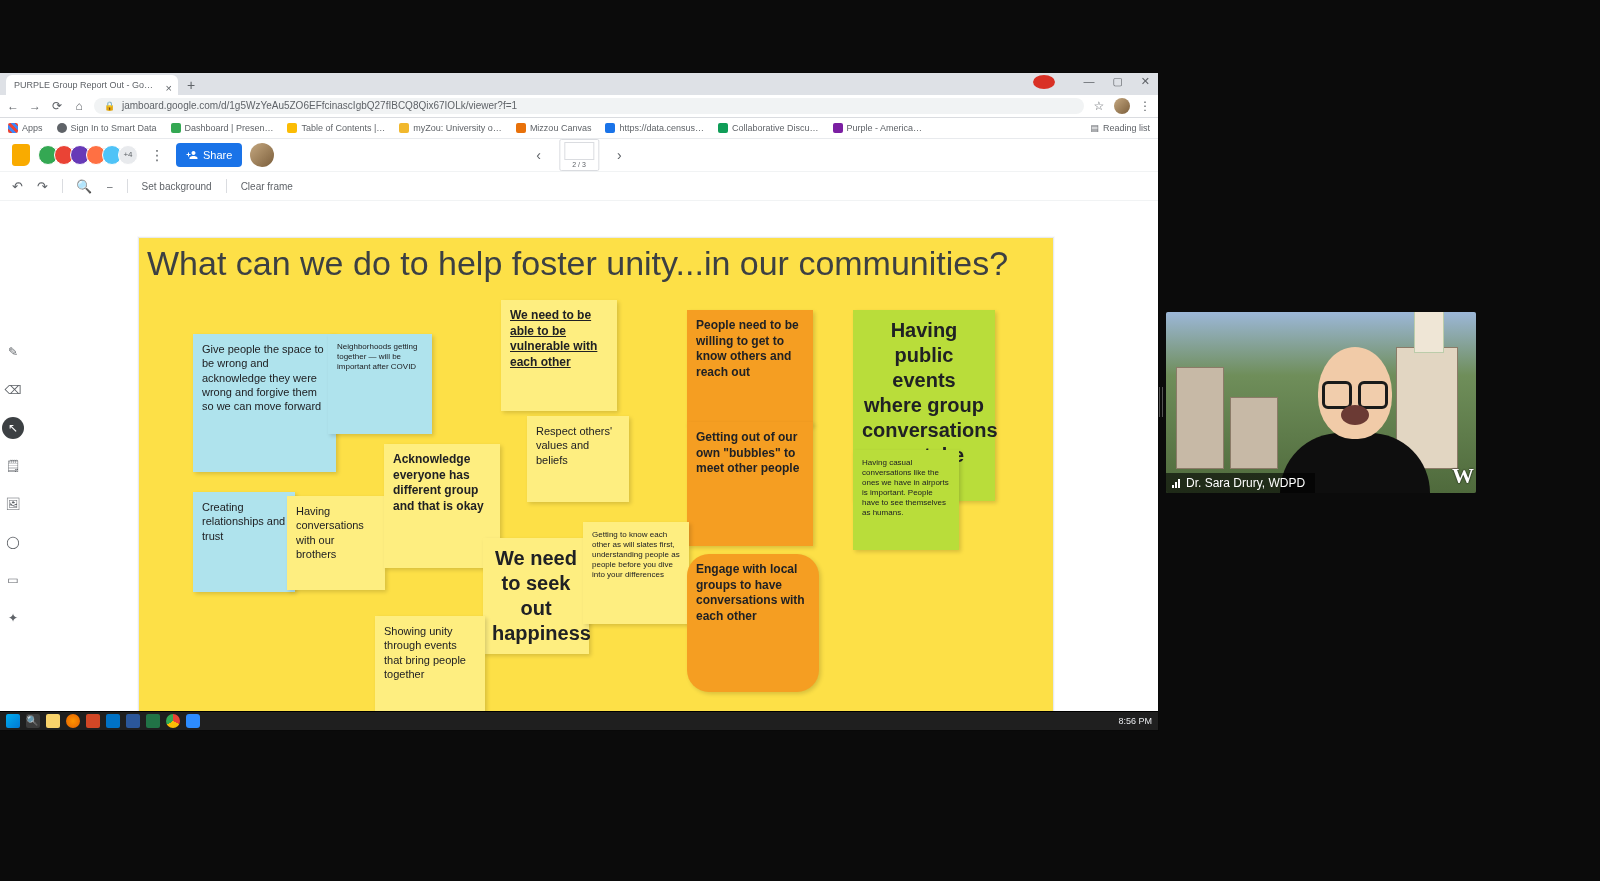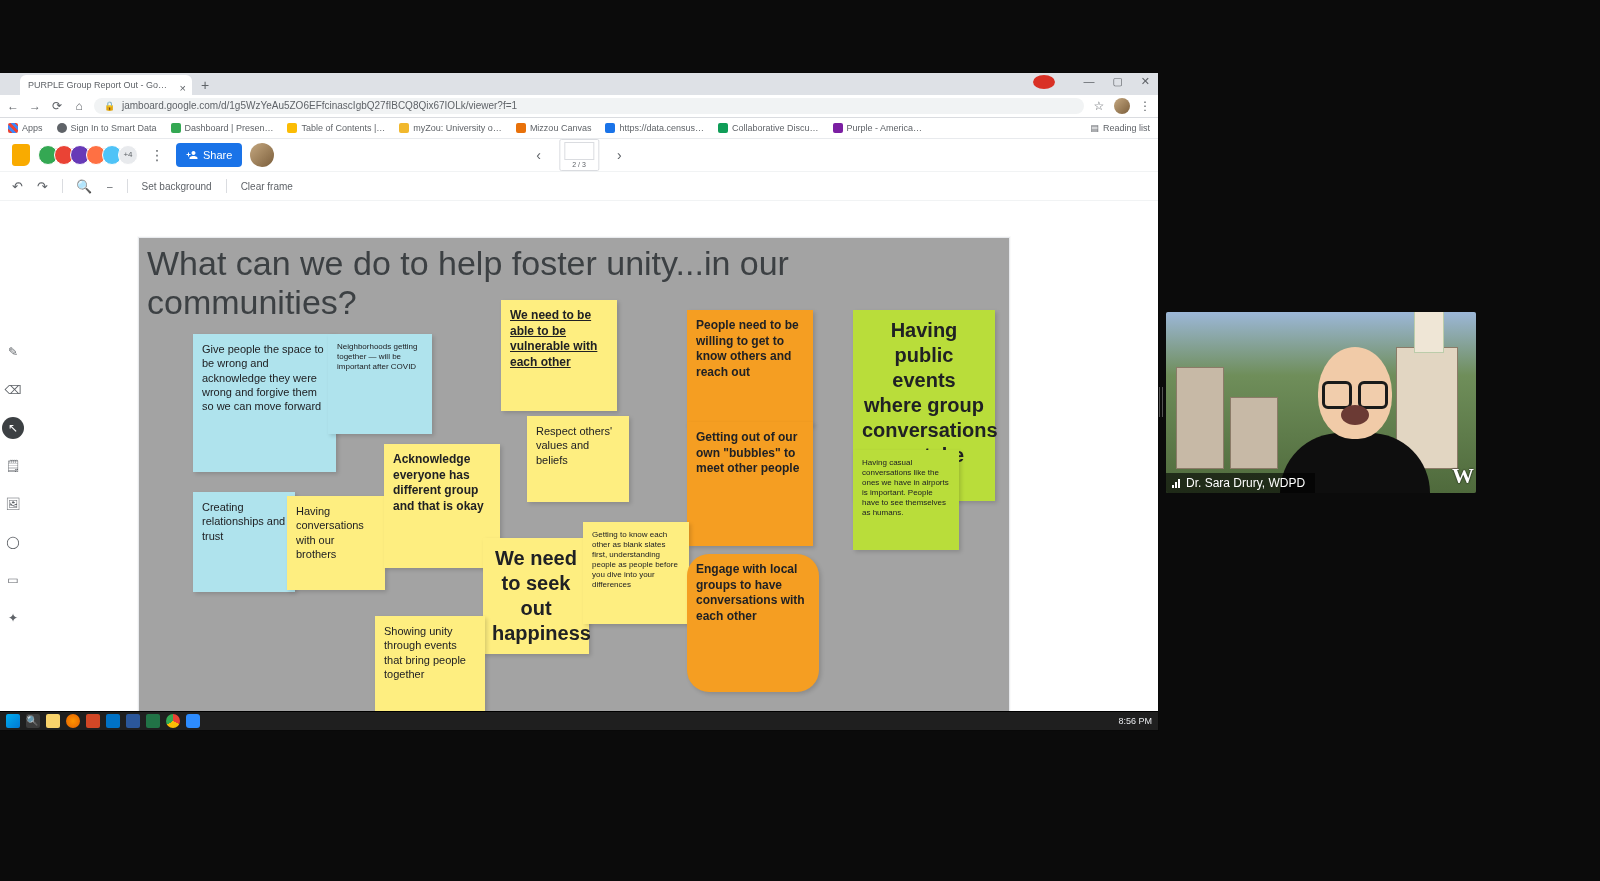--- a/index.html
+++ b/index.html
@@ -25,21 +25,21 @@
     flex-direction: column;
     box-shadow: 0 0 0 1px rgba(0,0,0,.15);
   }
 
   
   .tabstrip {
     height: 22px;
     background: #dee1e6;
     display: flex;
     align-items: flex-end;
-    padding-left: 20px;
+    padding-left: 6px;
     position: relative;
   }
   .tab {
     background: #fff;
     border-radius: 6px 6px 0 0;
     height: 20px;
     padding: 0 24px 0 8px;
     font-size: 9px;
     line-height: 20px;
     color: #5f6368;
@@ -202,23 +202,24 @@
     display:flex;align-items:center;justify-content:center;
     font-size:12px;color:#5f6368;cursor:pointer;
   }
   .pal-btn.active{background:#3c4043;color:#fff;}
 
   
   .frame{
     position:absolute;
     left:138px; top:36px;
     width:870px; height:488px;
-    background:#a3a3a3;
+    background:#fde047;
     border:1px solid #e8eaed;
     box-shadow:0 0 0 1px rgba(0,0,0,.02);
+    padding-left:44px;
   }
   .frame-title{
     position:absolute;left:8px;top:6px;right:8px;
     font-size:34px;line-height:1.15;color:#3c4043;
   }
 
   .note{
     position:absolute;
     padding:8px 9px;
     font-size:11px;line-height:1.3;
@@ -462,21 +463,21 @@
           <div class="note c-yellow med" style="left: 362px; top: 62px; width: 98px; min-height: 95px; text-decoration: underline;">We need to be able to be vulnerable with each other</div>
           <div class="note c-orange med" style="left: 548px; top: 72px; width: 108px; min-height: 100px;">People need to be willing to get to know others and reach out</div>
           <div class="note c-green big" style="left: 714px; top: 72px; width: 124px; min-height: 122px;">Having public events where group conversations can take place</div>
           <div class="note c-blue" style="left: 54px; top: 254px; width: 84px; min-height: 84px;">Creating relationships and trust</div>
           <div class="note c-yellow" style="left: 148px; top: 258px; width: 80px; min-height: 78px;">Having conversations with our brothers</div>
           <div class="note c-yellow med" style="left: 245px; top: 206px; width: 98px; min-height: 108px;">Acknowledge everyone has different group and that is okay</div>
           <div class="note c-yellow" style="left: 388px; top: 178px; width: 84px; min-height: 70px;">Respect others' values and beliefs</div>
           <div class="note c-orange med" style="left: 548px; top: 184px; width: 108px; min-height: 108px;">Getting out of our own "bubbles" to meet other people</div>
           <div class="note c-green sm" style="left: 714px; top: 212px; width: 88px; min-height: 84px;">Having casual conversations like the ones we have in airports is important. People have to see themselves as humans.</div>
           <div class="note c-yellow big" style="left: 344px; top: 300px; width: 88px; min-height: 84px;">We need to seek out happiness</div>
-          <div class="note c-yellow sm" style="left: 444px; top: 284px; width: 88px; min-height: 86px;">Getting to know each other as blank slates first, understanding people as people before you dive into your differences</div>
+          <div class="note c-yellow sm" style="left: 444px; top: 284px; width: 88px; min-height: 86px;">Getting to know each other as will slates first, understanding people as people before you dive into your differences</div>
           <div class="note c-orange med" style="left: 548px; top: 316px; width: 114px; min-height: 122px; border-radius: 22px;">Engage with local groups to have conversations with each other</div>
           <div class="note c-yellow" style="left: 236px; top: 378px; width: 92px; min-height: 84px;">Showing unity through events that bring people together</div>
         </div>
     </div>
   </div>
 
   <div class="taskbar">
     <span class="tb-icon" style="background:linear-gradient(135deg,#00adef,#0078d4);"></span>
     <span class="tb-icon" style="background:#3c3c3c;color:#fff;text-align:center;line-height:14px;font-size:10px;">🔍</span>
     <span class="tb-icon" style="background:#f9d36b;"></span>

